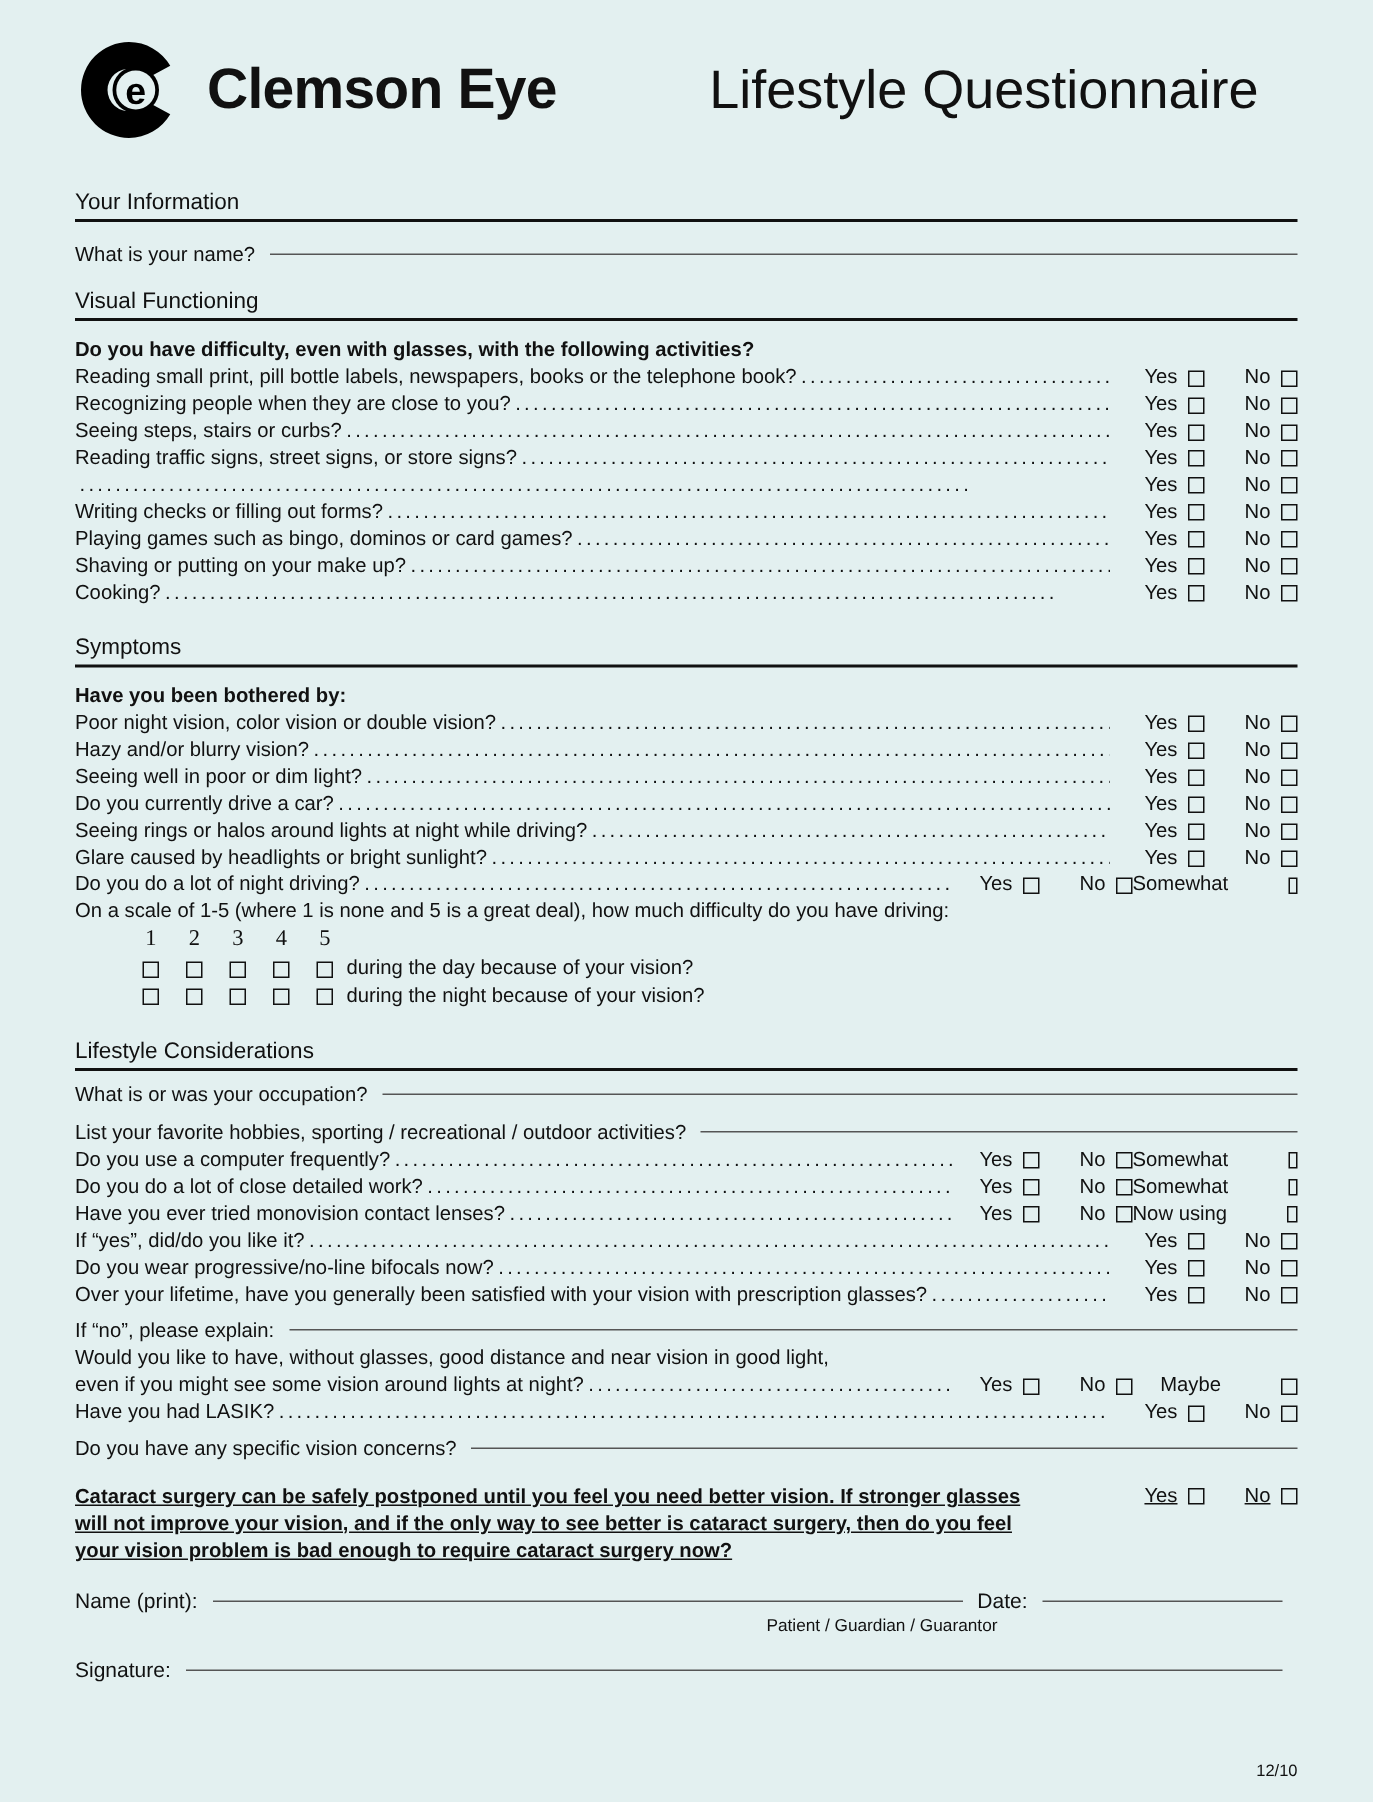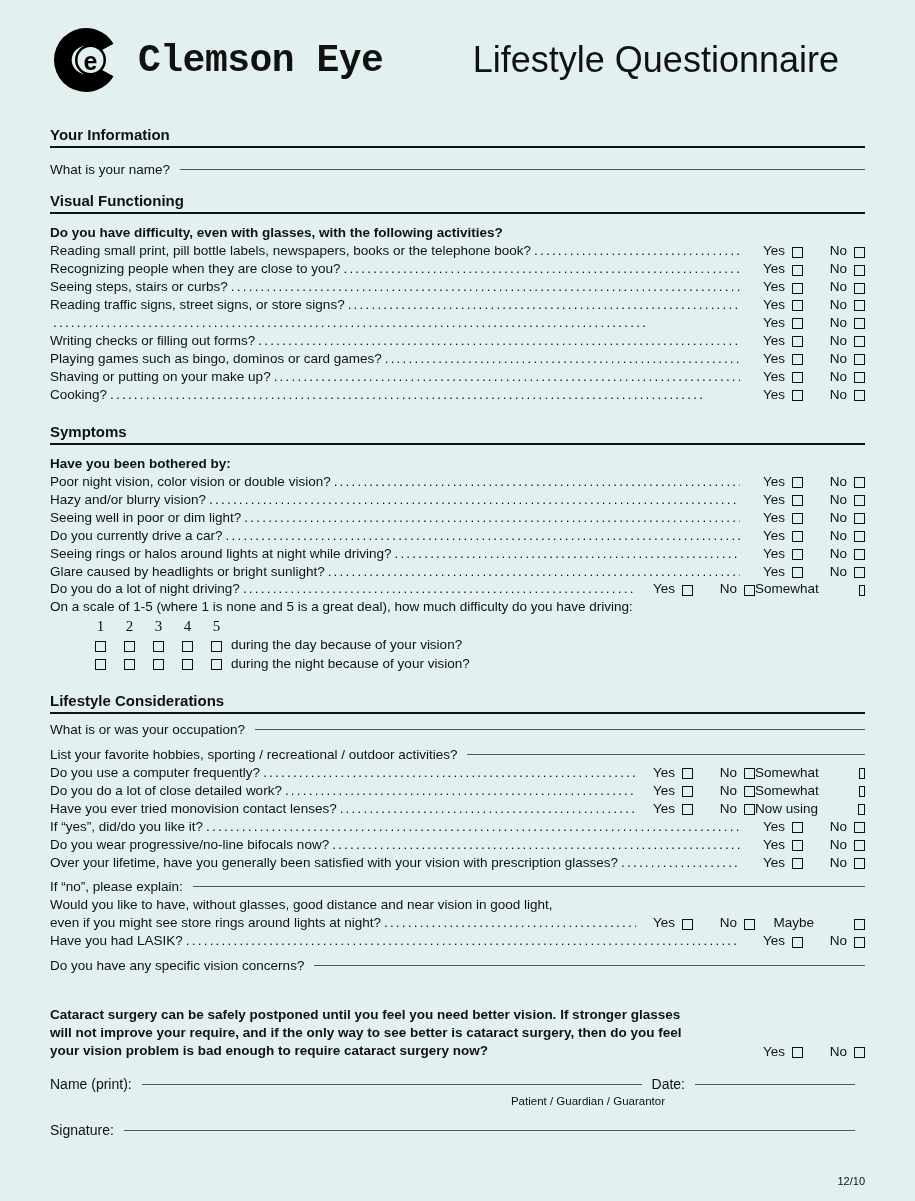--- a/index.html
+++ b/index.html
@@ -34,37 +34,36 @@
     display: flex;
     align-items: center;
     gap: 16px;
   }
   .logo-mark { display: block; }
   .brand-name {
     font-size: 38px;
     font-weight: bold;
     letter-spacing: -0.5px;
     white-space: nowrap;
-    font-family: Liberation Mono, monospace;
   }
   .doc-title {
     font-size: 36px;
     font-weight: normal;
     letter-spacing: 0px;
     white-space: nowrap;
     padding-right: 14px;
   }
 
   
   .section {
     margin-top: 6px;
   }
   .section-head {
     font-size: 15px;
-    font-weight: bold;
+    font-weight: normal;
     border-bottom: 2.5px solid #111;
     padding-bottom: 3px;
     line-height: 1.15;
   }
 
   
   .q-intro {
     font-size: 13.5px;
     font-weight: bold;
     line-height: 1.32;
@@ -156,22 +155,22 @@
   .scale-row .cell {
     width: 29px;
     display: flex;
     justify-content: center;
   }
   .scale-row .scale-label { margin-left: 0; }
 
   
   .statement {
     display: flex;
-    align-items: flex-end;
-    margin-top: 31px;
+    margin-top: 14px;
+    text-decoration: underline;
   }
   .statement-text {
     font-size: 13.5px;
     font-weight: bold;
     line-height: 1.33;
     flex: 1 1 auto;
   }
   .statement .opts { padding-bottom: 1px; }
 
   
@@ -639,21 +638,21 @@
       </span>
     </div>
 
     <div class="gap-sm"></div>
     <div class="fill-row">
       <span>If “no”, please explain:</span>
       <span class="rule"></span>
     </div>
     <div class="plain-line">Would you like to have, without glasses, good distance and near vision in good light,</div>
     <div class="qrow">
-      <span class="qtext">even if you might see store rings around lights at night?</span>
+      <span class="qtext">even if you might see some vision around lights at night?</span>
       <span class="leader">....................................................................................................</span>
       <span class="opts three">
         <span class="opt yes">
             <span class="opt-label">Yes</span>
             <span class="box"></span>
           </span>
         <span class="opt no">
             <span class="opt-label">No</span>
             <span class="box"></span>
           </span>
@@ -681,21 +680,21 @@
     <div class="gap-sm"></div>
     <div class="fill-row">
       <span>Do you have any specific vision concerns?</span>
       <span class="rule"></span>
     </div>
   </div>
 
   <div class="statement">
     <div class="statement-text">
       <div>Cataract surgery can be safely postponed until you feel you need better vision. If stronger glasses</div>
-      <div>will not improve your require, and if the only way to see better is cataract surgery, then do you feel</div>
+      <div>will not improve your vision, and if the only way to see better is cataract surgery, then do you feel</div>
       <div>your vision problem is bad enough to require cataract surgery now?</div>
     </div>
     <span class="opts two">
       <span class="opt yes">
           <span class="opt-label">Yes</span>
           <span class="box"></span>
         </span>
       <span class="opt no">
           <span class="opt-label">No</span>
           <span class="box"></span>

